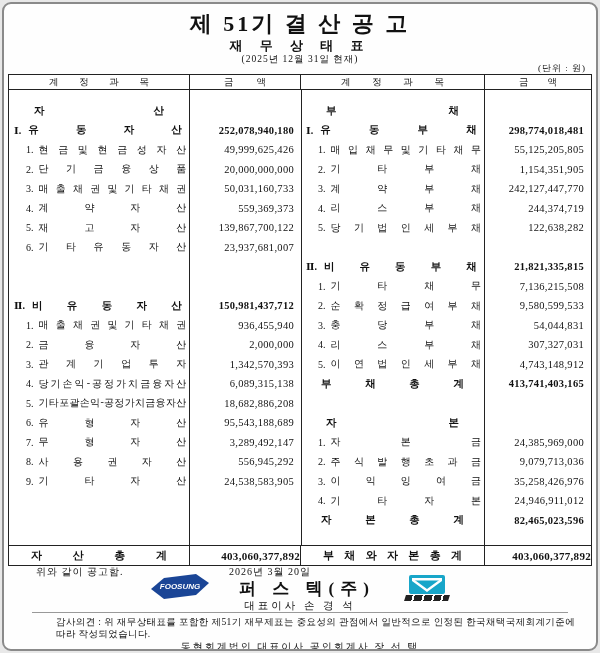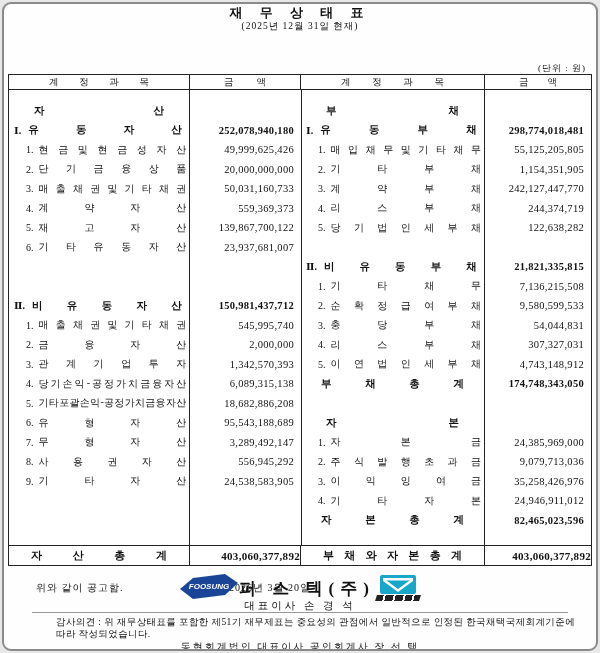--- a/index.html
+++ b/index.html
@@ -62,44 +62,45 @@
   .trow.total .amt{font-weight:bold;}
 
   .tfoot{display:flex;border-top:1px solid #222;height:19px;align-items:center;font-weight:bold;font-size:11px;}
   .tfoot .fc{box-sizing:border-box;height:100%;display:flex;align-items:center;}
   .fc.l1{width:180px;} .fc.a1{width:112px;border-left:1px solid #222;border-right:1px solid #222;}
   .fc.l2{width:183px;} .fc.a2{width:107px;border-left:1px solid #222;}
   .fc .sp{margin:0 22px;}
   .fc.a1,.fc.a2{justify-content:flex-end;letter-spacing:0.3px;}
 
   
-  .announce-row{position:absolute;left:0;right:0;top:561px;height:13px;font-size:10px;margin-top:16px;}
+  .announce-row{position:absolute;left:0;right:0;top:561px;height:13px;font-size:10px;}
   .announce{position:absolute;left:32px;letter-spacing:1px;}
   .pubdate{position:absolute;left:0;right:60px;text-align:center;letter-spacing:1px;}
   .company-row{
     position:absolute;left:0;right:0;top:572px;height:24px;
-    display:flex;justify-content:center;align-items:center;gap:1px;
+    display:flex;justify-content:center;align-items:center;gap:30px;
   }
   .company-name{font-size:17px;font-weight:bold;letter-spacing:6px;}
   .ceo-row{position:absolute;left:0;right:0;top:595px;text-align:center;font-size:10.5px;letter-spacing:3px;}
   .divider{position:absolute;left:28px;right:28px;top:608px;border-top:1px solid #999;}
   .audit{position:absolute;left:52px;right:20px;top:612px;font-size:9.5px;line-height:12px;letter-spacing:0.4px;}
   .auditor-row{position:absolute;left:0;right:0;top:636px;text-align:center;font-size:10px;letter-spacing:2px;}
 
   .ci-wrap{display:flex;flex-direction:column;align-items:center;gap:1px;}
   .seal-wordmark{
     width:44px;height:6px;transform:skewX(-18deg);
     background:linear-gradient(90deg,#222 0 7px,#fff 7px 9px,#222 9px 17px,#fff 17px 19px,#222 19px 27px,#fff 27px 29px,#222 29px 36px,#fff 36px 38px,#222 38px 44px);
   }
 </style>
 </head>
 <body>
 
 <div class="frame">
 
+  <div class="title">제 51기  결 산 공 고</div>
   <div class="subtitle">재 무 상 태 표</div>
   <div class="asof">(2025년 12월 31일 현재)</div>
   <div class="unitnote">(단위 : 원)</div>
 
   <div class="fin-table">
     <div class="thead">
       <div class="hc l1">
           <span class="spreadable sp">
             <span>계</span>
             <span>정</span>
@@ -266,21 +267,21 @@
                 <span>출</span>
                 <span>채</span>
                 <span>권</span>
                 <span>및</span>
                 <span>기</span>
                 <span>타</span>
                 <span>채</span>
                 <span>권</span>
               </span>
             </div>
-            <div class="amt">545,995,740</div>
+            <div class="amt">936,455,940</div>
           </div>
           <div class="trow item">
             <div class="lab">
               <span class="no">2.</span>
               <span class="sp">
                 <span>금</span>
                 <span>융</span>
                 <span>자</span>
                 <span>산</span>
               </span>
@@ -570,21 +571,21 @@
           </div>
           <div class="trow total">
             <div class="lab">
               <span class="sp">
                 <span>부</span>
                 <span>채</span>
                 <span>총</span>
                 <span>계</span>
               </span>
             </div>
-            <div class="amt">174,748,343,050</div>
+            <div class="amt">413,741,403,165</div>
           </div>
           <div class="trow blank">
             <div class="lab"></div>
             <div class="amt"></div>
           </div>
           <div class="trow sec">
             <div class="lab">
               <span class="sp">
                 <span>자</span>
                 <span>본</span>

